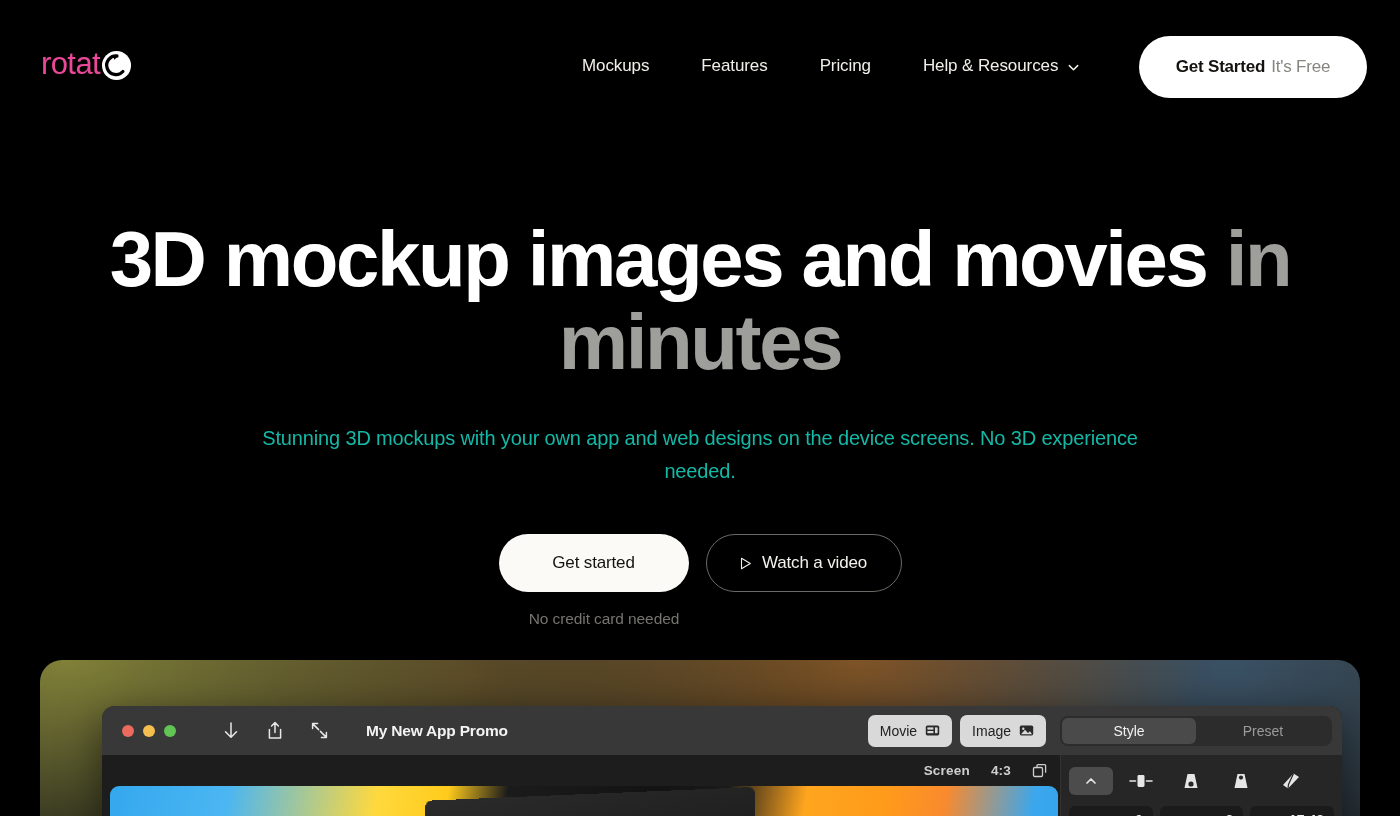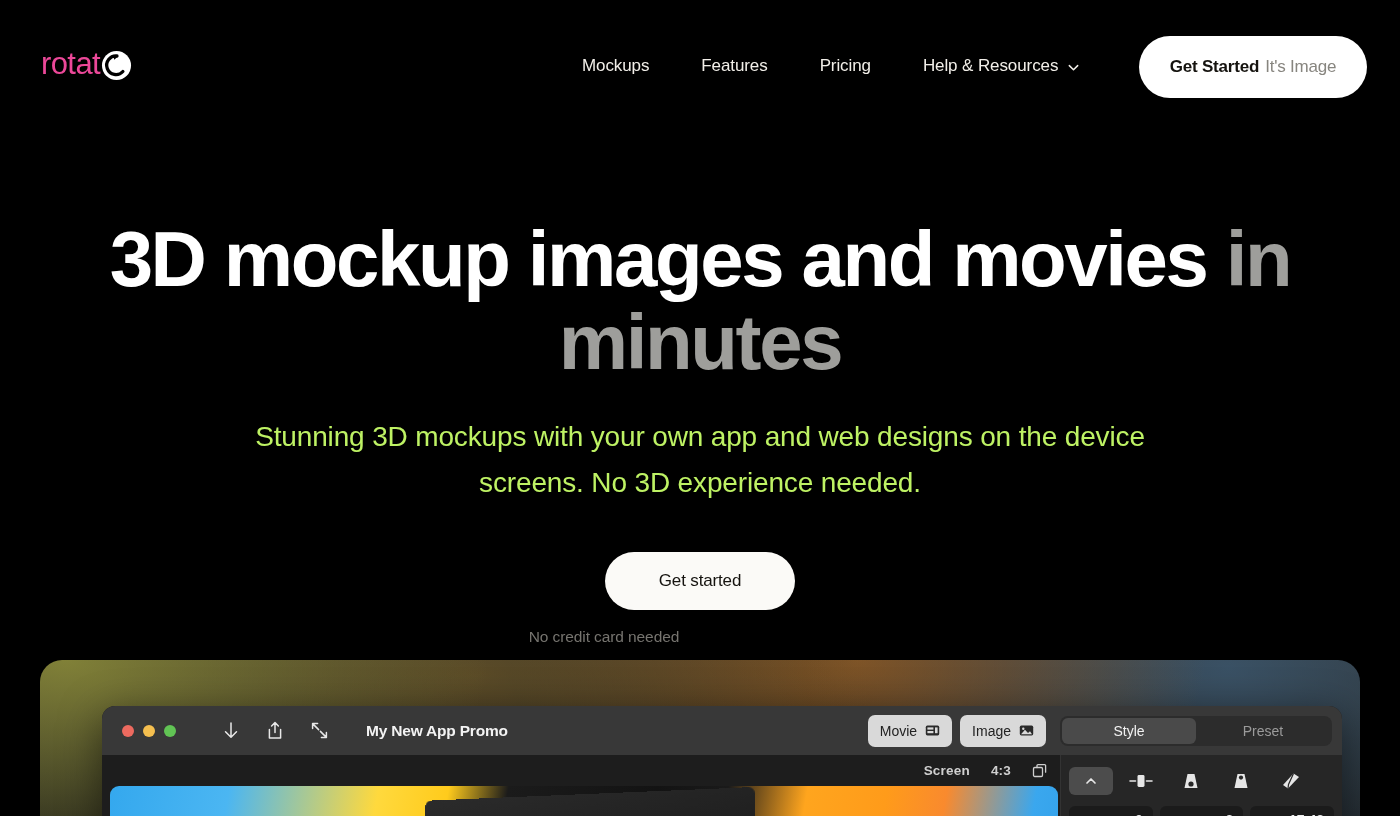--- a/index.html
+++ b/index.html
@@ -80,25 +80,25 @@
     font-size: 78px;
     font-weight: 700;
     line-height: 1.06;
     letter-spacing: -2.4px;
     color: #ffffff;
     padding: 0 64px;
   }
   .headline .muted { color: #9e9e9b; }
 
   .subhead {
-    margin-top: 31px;
-    font-size: 28px;
+    margin-top: 39px;
+    font-size: 20px;
     line-height: 1.62;
     letter-spacing: -0.15px;
-    color: #bef264;
+    color: #14b8a6;
     font-weight: 400;
     padding: 0 250px;
   }
 
   .cta-row {
     margin-top: 47px;
     display: flex; align-items: center; justify-content: center;
     gap: 17px;
   }
   .btn-primary {
@@ -314,31 +314,39 @@
         <span class="chev">
           <svg width="13" height="13" viewBox="0 0 14 14">
             <path d="M2.5 5 L7 9.5 L11.5 5" fill="none" stroke="#f2efe9" stroke-width="1.6" stroke-linecap="round" stroke-linejoin="round"></path>
           </svg>
         </span>
       </div>
     </div>
 
     <button class="cta-header">
       <span class="b">Get Started</span>
-      <span class="l">It's Image</span>
+      <span class="l">It's Free</span>
     </button>
   </div>
 
   <div class="hero">
     <h1 class="headline"><span>3D mockup images and movies </span><span class="muted">in minutes</span></h1>
 
     <p class="subhead">Stunning 3D mockups with your own app and web designs on the device screens. No 3D experience needed.</p>
 
     <div class="cta-row">
       <button class="btn-primary">Get started</button>
+      <button class="btn-secondary">
+        <span>
+          <svg class="play-tri" width="12" height="13" viewBox="0 0 12 13">
+            <path d="M1.5 1.3 L10.3 6.5 L1.5 11.7 Z" fill="none" stroke="#f4f1ec" stroke-width="1.1" stroke-linejoin="round"></path>
+          </svg>
+        </span>
+        <span>Watch a video</span>
+      </button>
     </div>
 
     <div class="nocard">No credit card needed</div>
   </div>
 
   <div class="showcase">
     <div class="app-window">
 
       <div class="titlebar">
         <div class="lights">

